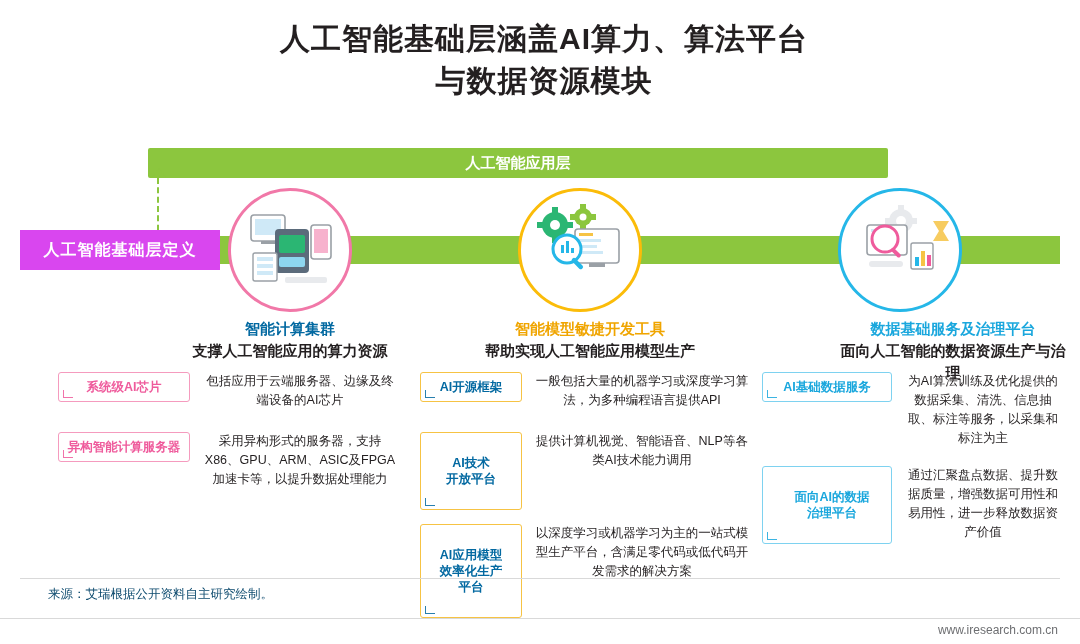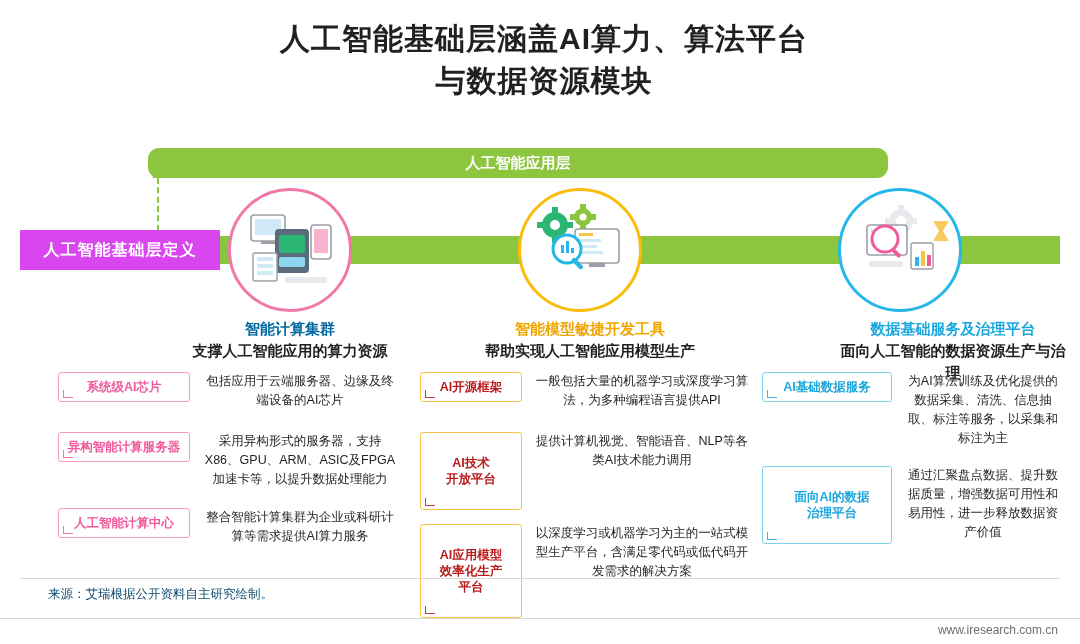--- a/index.html
+++ b/index.html
@@ -39,21 +39,21 @@
   }
 
   
   .app-layer-bar {
     position: absolute;
     left: 148px;
     top: 148px;
     width: 740px;
     height: 30px;
     background: #8cc63e;
-    border-radius: 11px;
+    border-radius: 2px;
   }
   .app-layer-bar span {
     display: block;
     text-align: center;
     line-height: 30px;
     color: #ffffff;
     font-size: 15px;
     font-weight: bold;
   }
 
@@ -163,21 +163,21 @@
     border-radius: 3px;
     text-align: center;
     font-size: 12.5px;
     font-weight: bold;
     line-height: 16px;
     padding: 6px 4px;
     position: relative;
     flex: none;
   }
   .tag.pink   { border-color: #f59bbe; color: #ef5b9c; }
-  .tag.yellow { border-color: #f6c344; color: #b91c1c; }
+  .tag.yellow { border-color: #f6c344; color: #0369a1; }
   .tag.blue   { border-color: #7ed2f0; color: #1aa7dd; }
   .tag .corner {
     position: absolute;
     left: 4px;
     bottom: 3px;
     width: 9px;
     height: 7px;
     border-left: 1.5px solid currentColor;
     border-bottom: 1.5px solid currentColor;
     opacity: .85;
@@ -359,27 +359,20 @@
       </div>
       <div class="desc">包括应用于云端服务器、边缘及终端设备的AI芯片</div>
     </div>
     <div class="row r2">
       <div class="tag pink">
         <span>异构智能计算服务器</span>
         <span class="corner"></span>
       </div>
       <div class="desc">采用异构形式的服务器，支持X86、GPU、ARM、ASIC及FPGA加速卡等，以提升数据处理能力</div>
     </div>
-    <div class="row r3">
-      <div class="tag pink">
-        <span>人工智能计算中心</span>
-        <span class="corner"></span>
-      </div>
-      <div class="desc">整合智能计算集群为企业或科研计算等需求提供AI算力服务</div>
-    </div>
   </div>
 
   <div class="col" id="col-model">
     <div class="row r1">
       <div class="tag yellow">
         <span>AI开源框架</span>
         <span class="corner"></span>
       </div>
       <div class="desc">一般包括大量的机器学习或深度学习算法，为多种编程语言提供API</div>
     </div>

